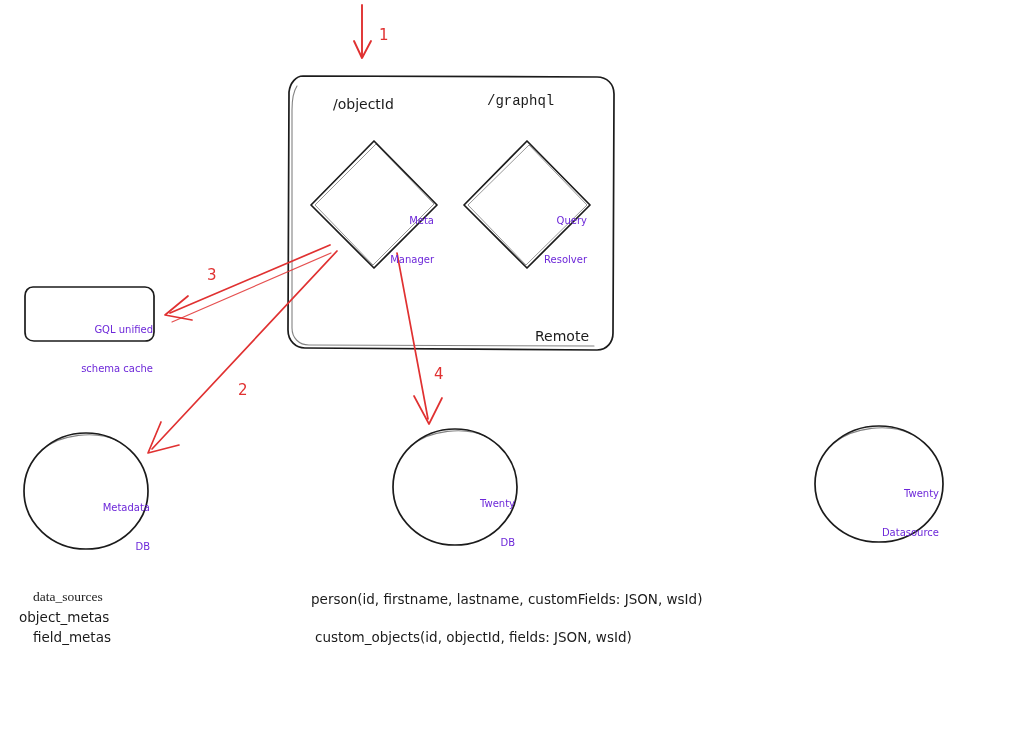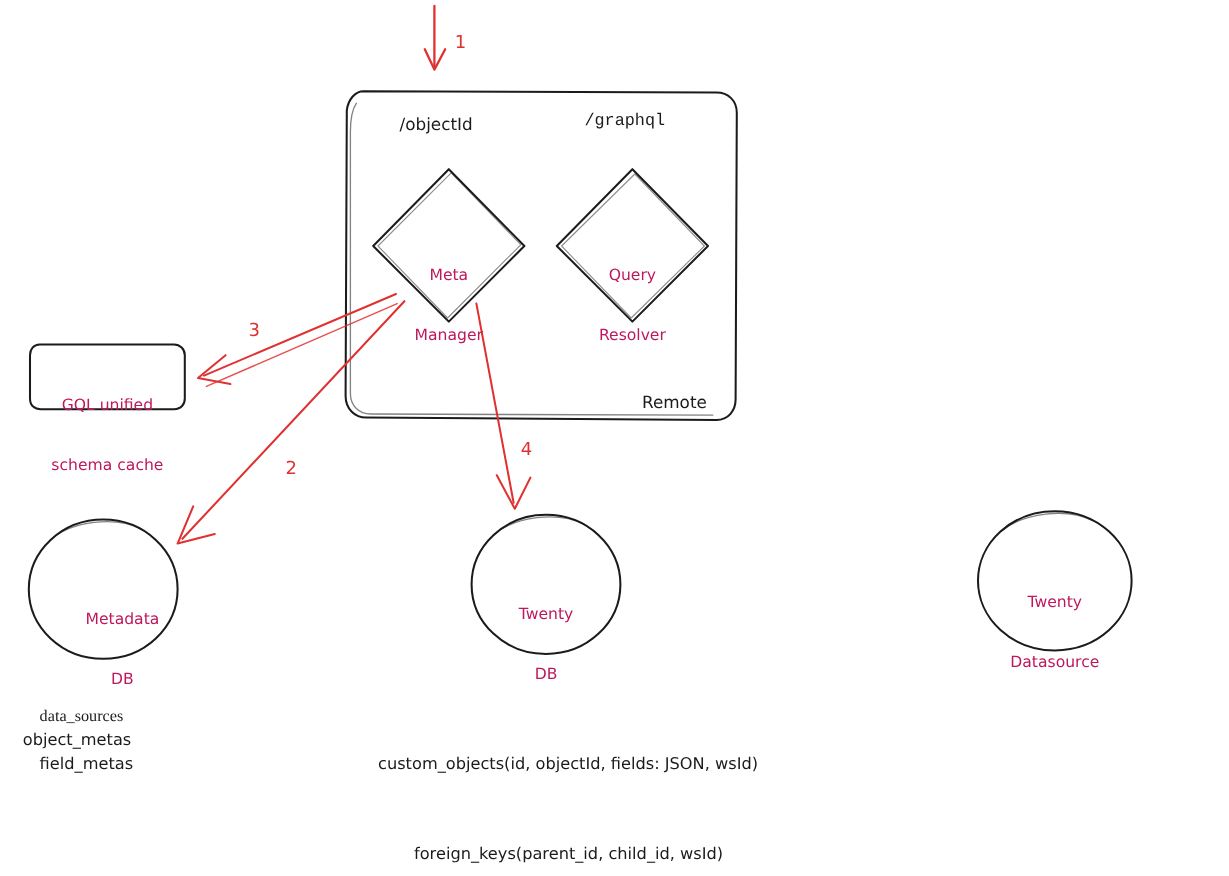--- a/index.html
+++ b/index.html
@@ -19,23 +19,23 @@
   }
   .label {
     position: absolute;
     color: #1b1b1b;
     font-family: "DejaVu Sans", sans-serif;
     white-space: pre;
     line-height: 1.35;
   }
   .node-text {
     position: absolute;
-    text-align: center;
-    color: #be185d;
-    font-size: 13px;
+    text-align: right;
+    color: #6d28d9;
+    font-size: 10px;
     line-height: 1.3;
     white-space: pre;
     pointer-events: none;
   }
   .step-num {
     position: absolute;
     color: #e03131;
     font-size: 15px;
     font-family: "DejaVu Sans", sans-serif;
   }
@@ -124,21 +124,21 @@
   <div class="node-text" style="left:467px; top:188px; width:120px;">
     <div>Query</div>
     <div>Resolver</div>
   </div>
 
   <div class="node-text" style="left:26px; top:297px; width:127px;">
     <div>GQL unified</div>
     <div>schema cache</div>
   </div>
 
-  <div class="node-text" style="left:42px; top:475px; width:120px;">
+  <div class="node-text" style="left:30px; top:475px; width:120px;">
     <div>Metadata</div>
     <div>DB</div>
   </div>
   <div class="node-text" style="left:395px; top:471px; width:120px;">
     <div>Twenty</div>
     <div>DB</div>
   </div>
   <div class="node-text" style="left:819px; top:461px; width:120px;">
     <div>Twenty</div>
     <div>Datasource</div>
@@ -146,17 +146,17 @@
 
   <div class="step-num" style="left:379px; top:26px;">1</div>
   <div class="step-num" style="left:238px; top:381px;">2</div>
   <div class="step-num" style="left:207px; top:266px;">3</div>
   <div class="step-num" style="left:434px; top:365px;">4</div>
 
   <div class="label schema-line" style="left:33px; top:588px;font-family:Liberation Serif, serif;">data_sources</div>
   <div class="label schema-line" style="left:19px; top:608px;">object_metas</div>
   <div class="label schema-line" style="left:33px; top:628px;">field_metas</div>
 
+  <div class="label schema-line" style="left:311px; top:590px;">person(id, firstname, lastname, customFields: JSON, wsId)</div>
   <div class="label schema-line" style="left:315px; top:628px;">custom_objects(id, objectId, fields: JSON, wsId)</div>
-  <div class="label schema-line" style="left:345px; top:703px;">foreign_keys(parent_id, child_id, wsId)</div>
 
 
 </div>
 
 </body></html>

